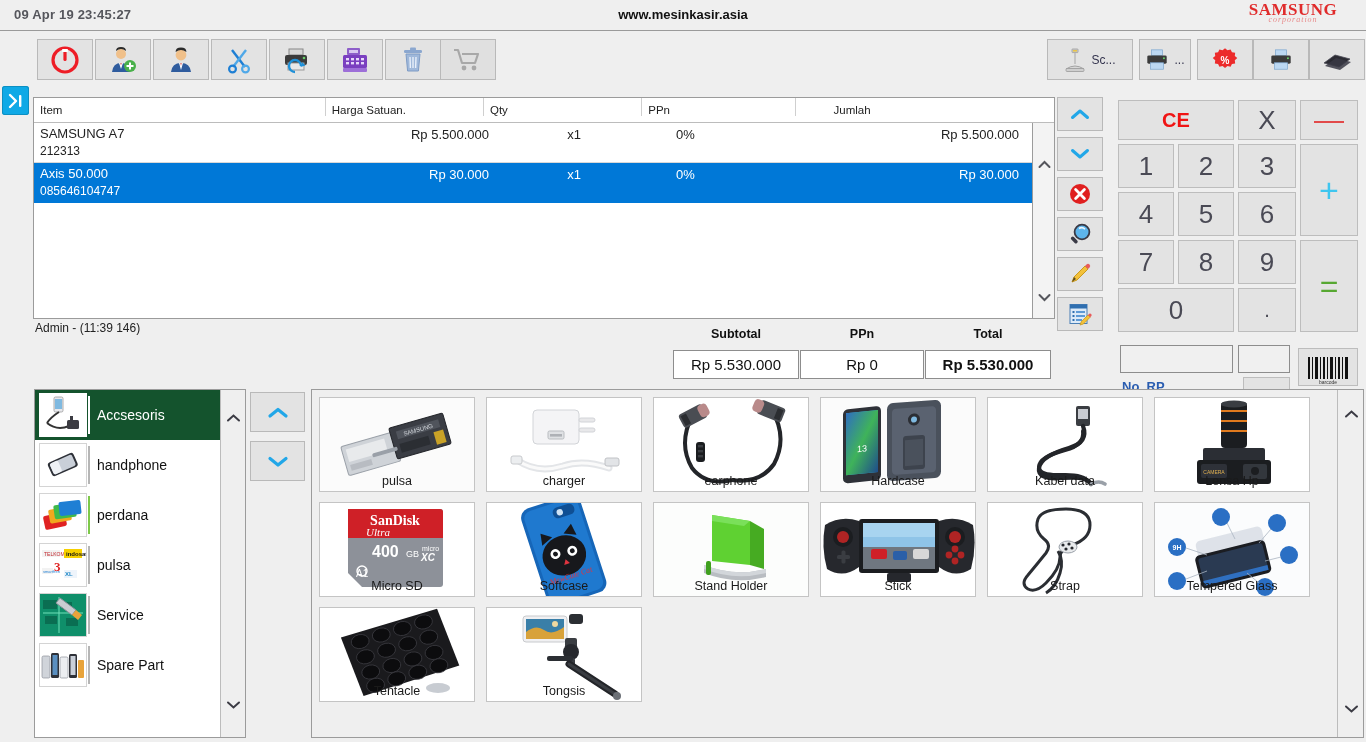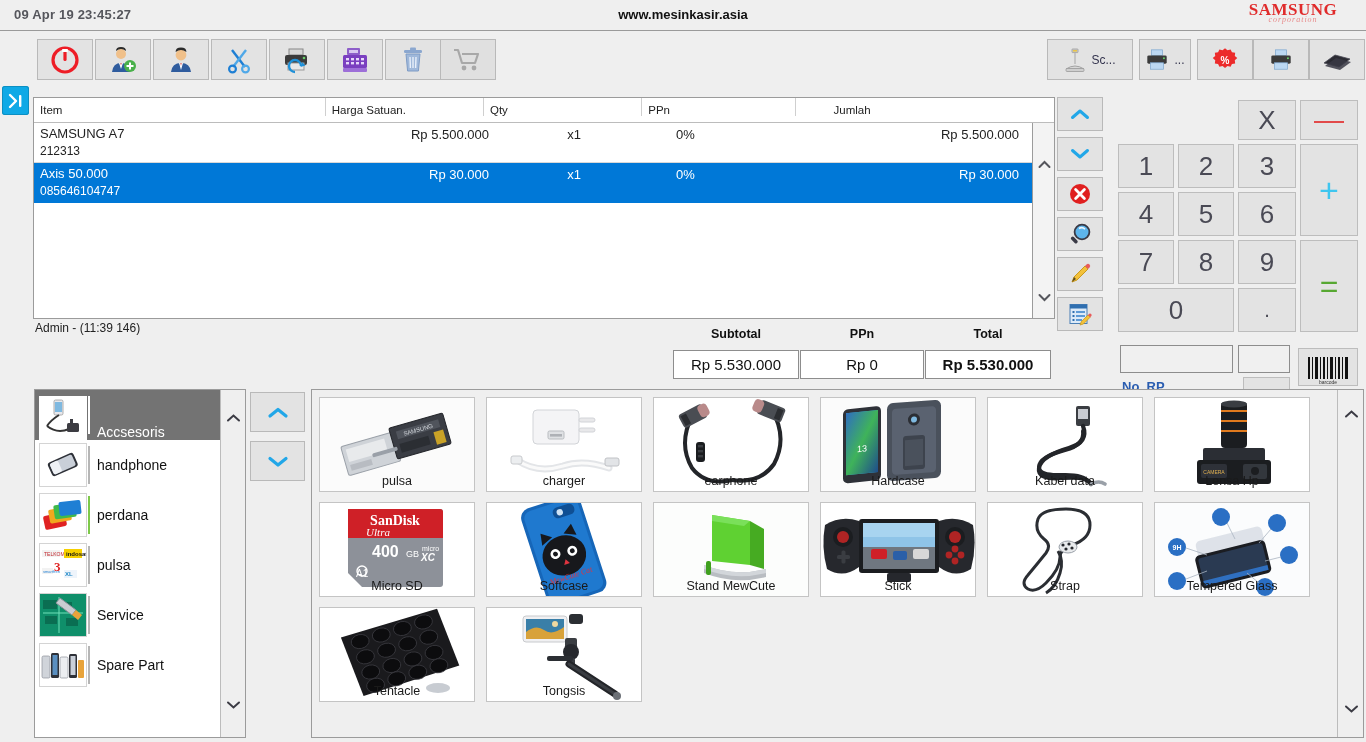--- a/index.html
+++ b/index.html
@@ -144,21 +144,21 @@
   }
   .clip-box2 { position: absolute; left: 1243px; top: 377px; width: 47px; height: 12px; background: #e3e3e3; border: 1px solid #bdbdbd; border-bottom: none; }
 
   
   .cat-panel {
     position: absolute; left: 34px; top: 389px; width: 212px; height: 349px;
     background: #fff; border: 1px solid #9b9b9b;
   }
   .cat-list { position: absolute; left: 0; top: 0; width: 186px; height: 347px; background: #fff; }
   .cat-item { position: relative; height: 50px; display: flex; align-items: center; }
-  .cat-item.sel { background: #737373; align-items: flex-end; }
+  .cat-item.sel { background: #14532d; }
   .cat-thumb { width: 48px; height: 44px; margin-left: 4px; border: 1px solid #d4d4d4; background: #fff; position: relative; overflow: hidden; flex: none; }
   .cat-item.sel .cat-thumb { border-color: #fff; }
   .cat-label { font-size: 14px; color: #111; padding-left: 10px; }
   .cat-item.sel .cat-label { color: #fff; }
   .cat-bar { position: absolute; left: 53px; top: 6px; bottom: 6px; width: 2px; }
   .cat-scroll { position: absolute; right: 0; top: 0; width: 25px; height: 347px; background: #efefef; border-left: 1px solid #bcbcbc; }
   .cat-scroll .arrow { position: absolute; left: 0; width: 25px; height: 20px; display: flex; align-items: center; justify-content: center; }
 
   
   .pnav { position: absolute; left: 250px; }
@@ -481,20 +481,21 @@
 
   <div class="status-user">Admin - (11:39 146)</div>
   <div class="sum-labels" style="left:676px;width:120px">Subtotal</div>
   <div class="sum-labels" style="left:802px;width:120px">PPn</div>
   <div class="sum-labels" style="left:928px;width:120px">Total</div>
   <div class="sum-box" style="left:673px;width:126px">Rp 5.530.000</div>
   <div class="sum-box" style="left:800px;width:124px">Rp 0</div>
   <div class="sum-box bold" style="left:925px;width:126px">Rp 5.530.000</div>
 
   <div class="numpad">
+    <div class="nkey ce" style="left:0;top:0;width:116px;height:40px">CE</div>
     <div class="nkey" style="left:120px;top:0;width:58px;height:40px">X</div>
     <div class="nkey op-minus" style="left:182px;top:0;width:58px;height:40px">—</div>
 
     <div class="nkey" style="left:0;top:44px;width:56px;height:44px">1</div>
     <div class="nkey" style="left:60px;top:44px;width:56px;height:44px">2</div>
     <div class="nkey" style="left:120px;top:44px;width:58px;height:44px">3</div>
     <div class="nkey op-plus" style="left:182px;top:44px;width:58px;height:92px">+</div>
 
     <div class="nkey" style="left:0;top:92px;width:56px;height:44px">4</div>
     <div class="nkey" style="left:60px;top:92px;width:56px;height:44px">5</div>
@@ -856,21 +857,21 @@
           <svg width="156" height="95" viewBox="0 0 156 95">
             <rect width="156" height="95" fill="#fcfdfc"></rect>
             <path d="M58 12 l38 6 v44 l-38 -4z" fill="#5fd132"></path>
             <path d="M58 12 l38 6 -6 5 -32-5z" fill="#7ae05a"></path>
             <path d="M96 18 l14 8 v40 l-14 -4z" fill="#46ab22"></path>
             <path d="M50 62 q30 12 62 4 l0 8 q-32 8 -62-4z" fill="#b9bdc2"></path>
             <path d="M50 62 q30 12 62 4 l0 4 q-32 8 -62-4z" fill="#d2d6da"></path>
             <rect x="52" y="58" width="5" height="14" rx="2" fill="#3fa01e"></rect>
           </svg>
         </span>
-        <span class="plabel">Stand MewCute</span>
+        <span class="plabel">Stand Holder</span>
       </div>
 
       <div class="prod-cell">
         <span class="art">
           <svg width="156" height="95" viewBox="0 0 156 95">
             <rect width="156" height="95" fill="#fff"></rect>
             <path d="M4 22 q16-10 34-4 v46 q-16 12 -32 2 q-6-22 -2-44z" fill="#26282d"></path>
             <path d="M152 22 q-16-10 -34-4 v46 q16 12 32 2 q6-22 2-44z" fill="#26282d"></path>
             <rect x="38" y="16" width="80" height="54" rx="3" fill="#1b1d20"></rect>
             <rect x="42" y="20" width="72" height="46" fill="#8fc4e8"></rect>

